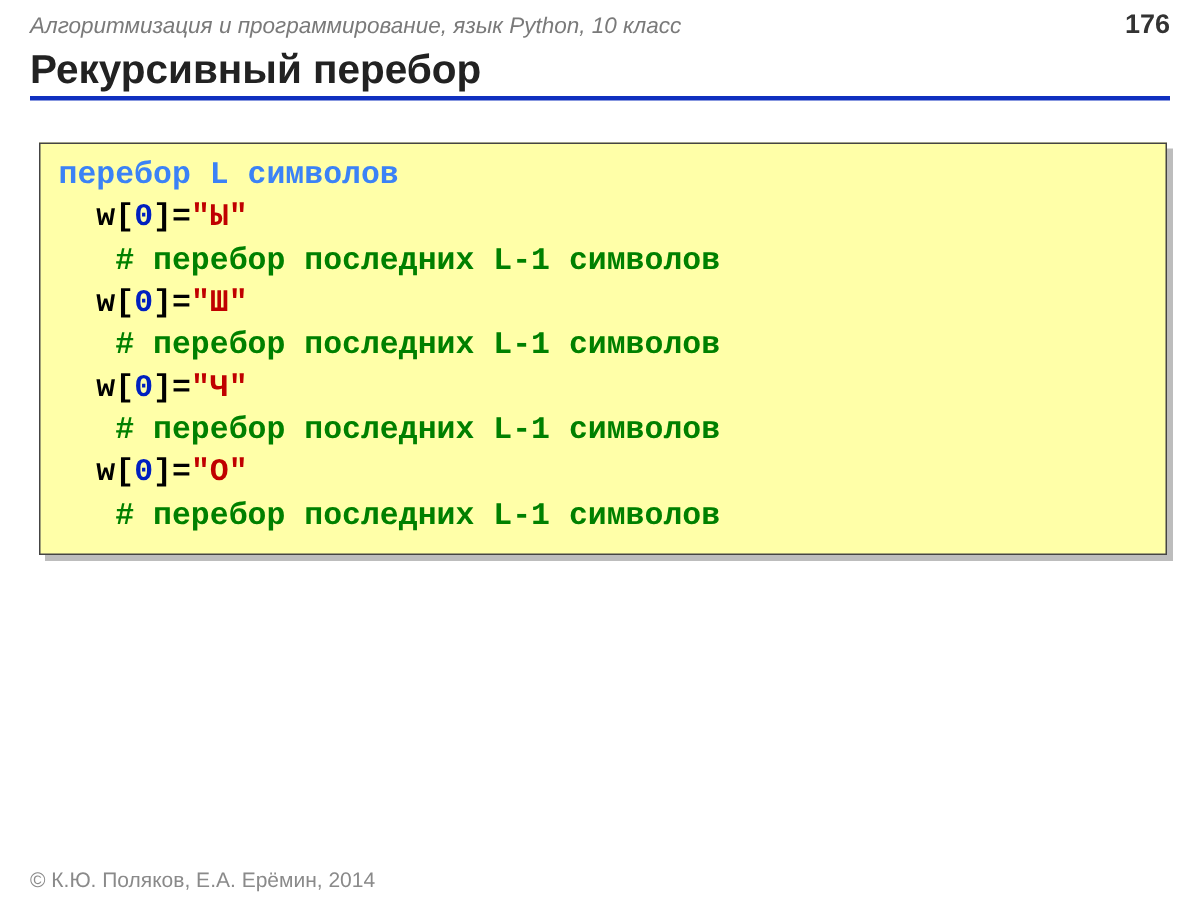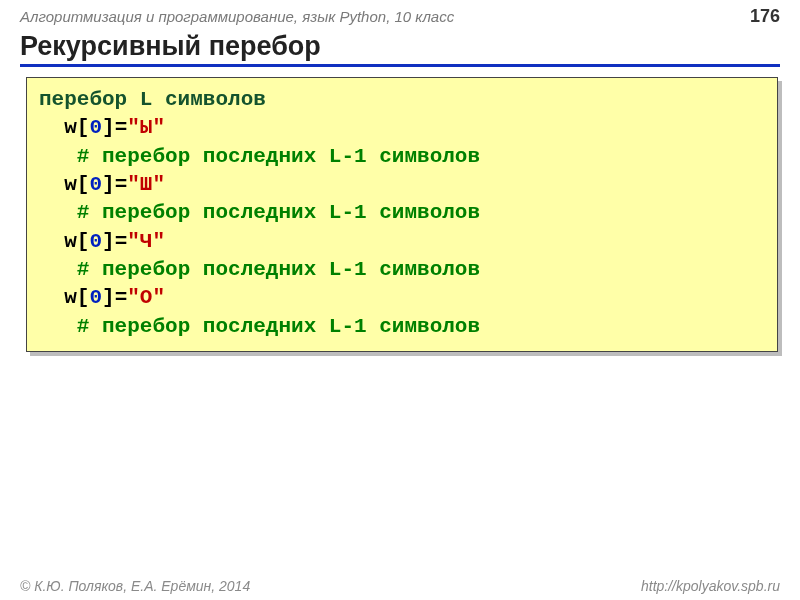--- a/index.html
+++ b/index.html
@@ -22,55 +22,54 @@
     font-size: 15px;
     text-align: center;
   }
   .page-num {
     font-weight: bold;
     font-style: normal;
     font-size: 18px;
     color: #333;
   }
   .title {
-    margin: 2px 20px 10px 20px;
+    margin: 2px 20px 28px 20px;
     font-size: 27px;
     font-weight: bold;
     color: #222;
     border-bottom: 3px solid #1030c0;
     padding-bottom: 2px;
   }
   .codebox {
     margin: 0 22px 0 26px;
     background: #ffffa8;
     border: 1px solid #444;
     box-shadow: 4px 4px 0 #bdbdbd;
     padding: 8px 12px 10px 12px;
     font-family: "Courier New", monospace;
     font-size: 21px;
     font-weight: bold;
     line-height: 1.35;
     white-space: pre;
   }
-  .kw   { color: #14532d; }
+  .kw   { color: #3b82f6; }
   .num  { color: #0020c0; }
   .str  { color: #c00000; }
   .cmt  { color: #008000; text-align: center; }
   .br   { color: #000; }
   .eq   { color: #000; }
   .txt  { color: #000; }
   .footer {
     position: absolute;
     bottom: 6px;
     left: 20px;
     right: 20px;
     display: flex;
     justify-content: space-between;
     color: #8a8a8a;
-    font-style: italic;
     font-size: 14px;
   }
 </style>
 </head>
 <body>
 
 <div class="header">
   <span>Алгоритмизация и программирование, язык Python, 10 класс</span>
   <span class="page-num">176</span>
 </div>
@@ -82,14 +81,13 @@
    <span class="cmt"># перебор последних L-1 символов</span>
   <span class="txt">w</span><span class="br">[</span><span class="num">0</span><span class="br">]</span><span class="eq">=</span><span class="str">"Ш"</span>
    <span class="cmt"># перебор последних L-1 символов</span>
   <span class="txt">w</span><span class="br">[</span><span class="num">0</span><span class="br">]</span><span class="eq">=</span><span class="str">"Ч"</span>
    <span class="cmt"># перебор последних L-1 символов</span>
   <span class="txt">w</span><span class="br">[</span><span class="num">0</span><span class="br">]</span><span class="eq">=</span><span class="str">"О"</span>
    <span class="cmt"># перебор последних L-1 символов</span></div>
 
 <div class="footer">
   <span>© К.Ю. Поляков, Е.А. Ерёмин, 2014</span>
-  <span>http://kpolyakov.spb.ru</span>
 </div>
 
 </body></html>

